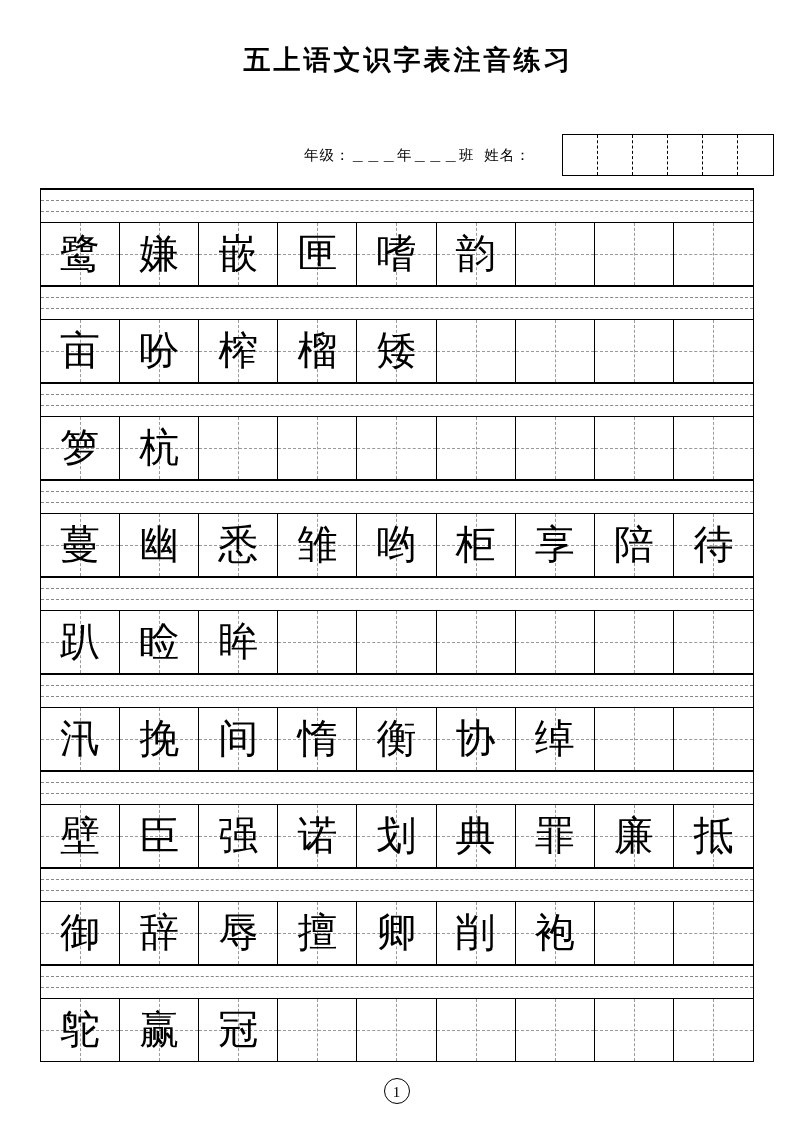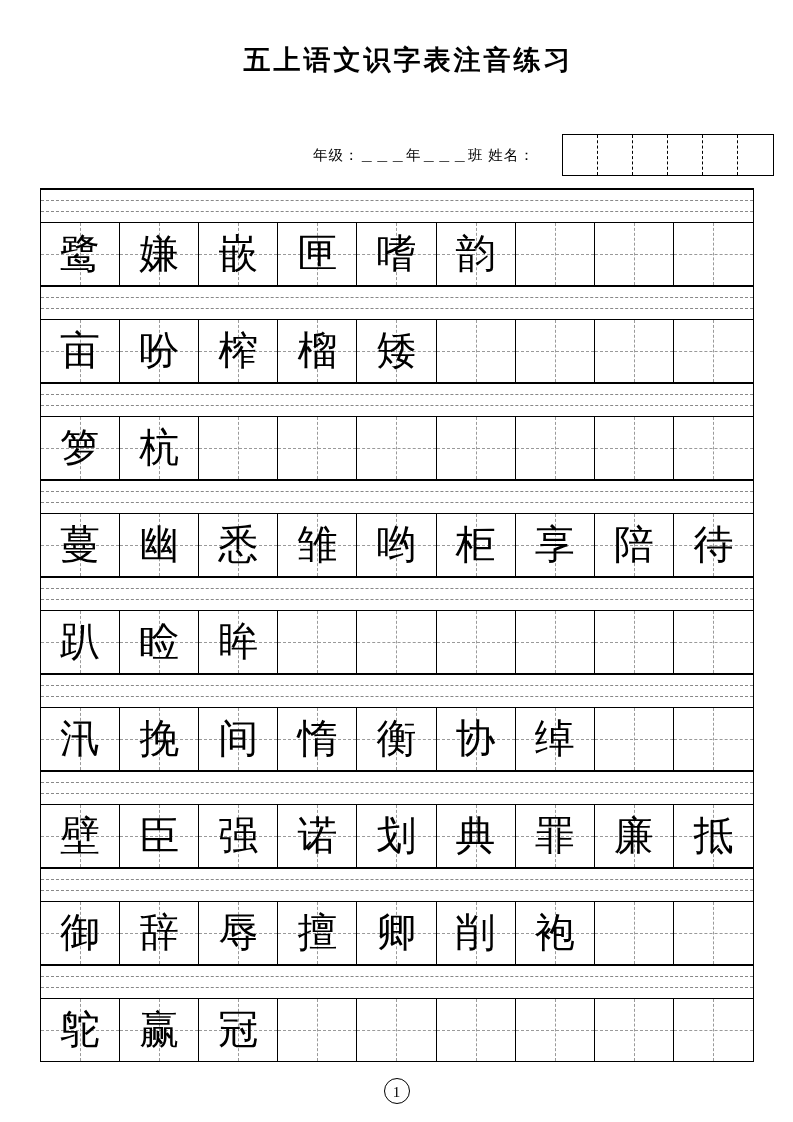--- a/index.html
+++ b/index.html
@@ -36,26 +36,26 @@
   
   .info-row {
     position: absolute;
     top: 92px;
     left: 0;
     width: 793px;
     height: 48px;
   }
   .info-text {
     position: absolute;
-    left: 313px;
+    left: 304px;
     top: 12px;
     font-size: 14.5px;
     letter-spacing: 1px;
     white-space: nowrap;
-    font-family: Liberation Serif, serif;
+    font-family: Liberation Mono, monospace;
   }
   .name-boxes {
     position: absolute;
     left: 562px;
     top: 0px;
     display: flex;
     border: 1px solid #000;
     box-sizing: border-box;
     height: 42px;
   }

